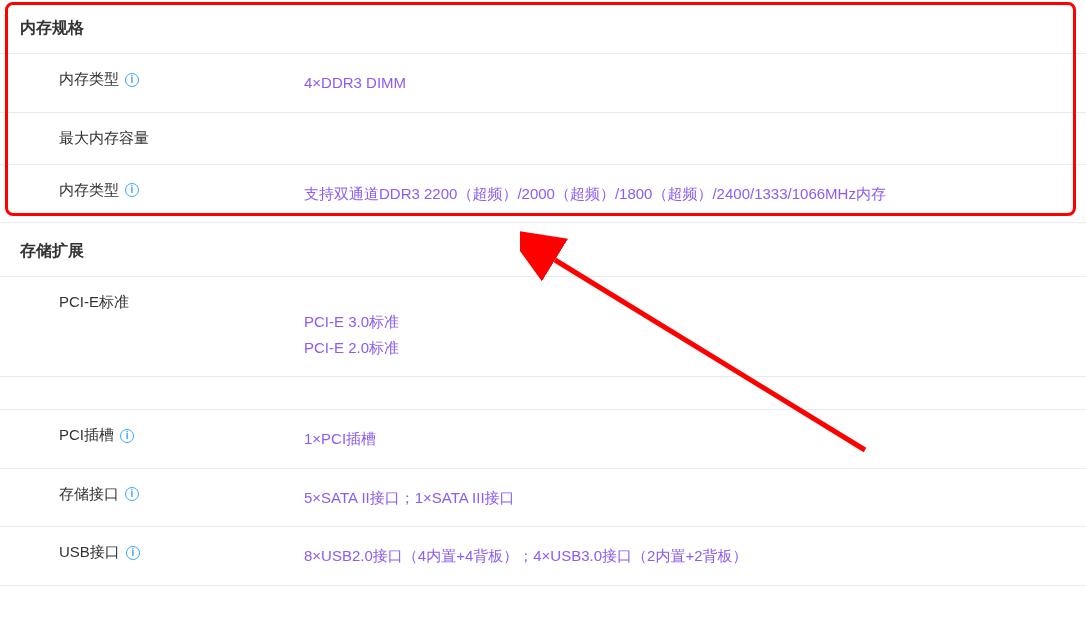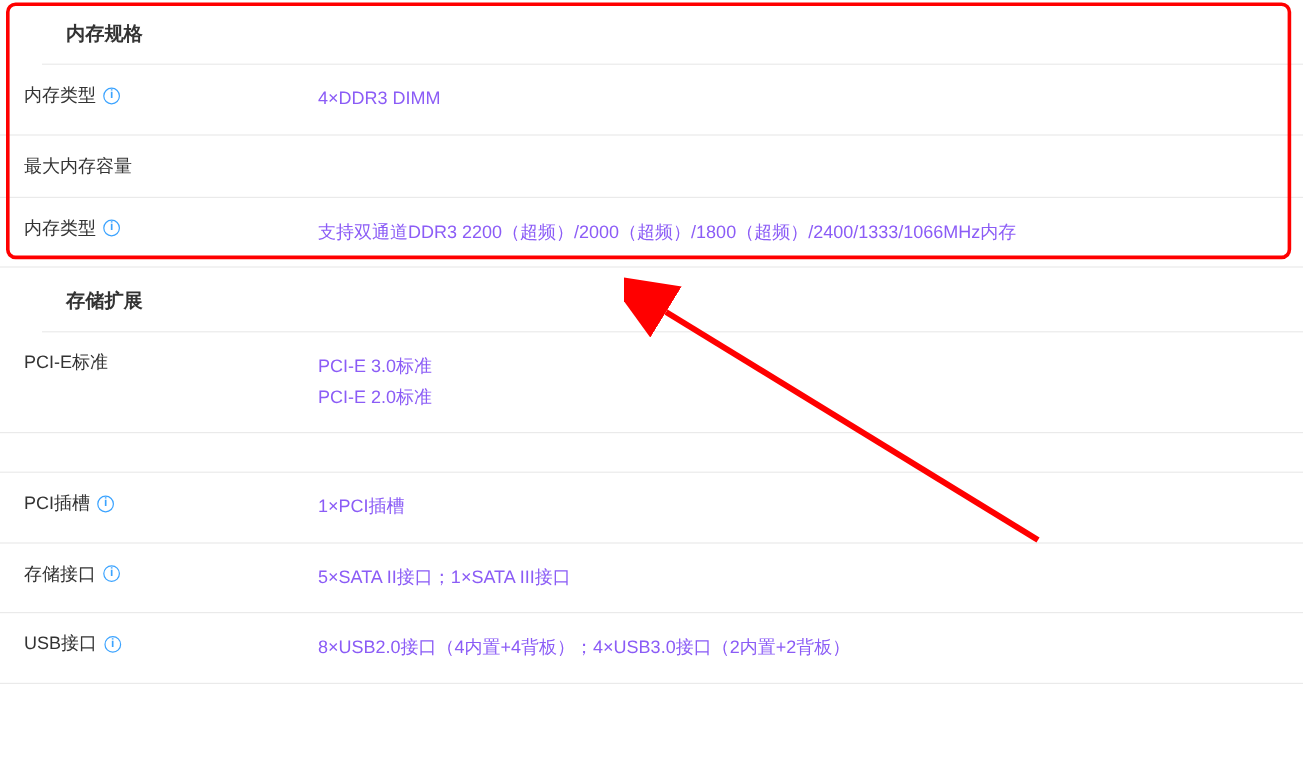--- a/index.html
+++ b/index.html
@@ -17,35 +17,35 @@
     }
     .content {
       padding: 0;
     }
     .section-title {
       font-size: 16px;
       font-weight: bold;
       color: #333;
       padding: 18px 20px 14px 20px;
       border-bottom: 1px solid #eaeaea;
-      margin-left: 35px;
     }
     .spec-row {
       display: flex;
       border-bottom: 1px solid #eaeaea;
       padding: 16px 20px;
       align-items: flex-start;
     }
     .spec-label {
       width: 245px;
       flex-shrink: 0;
       color: #333;
       display: flex;
       align-items: center;
       gap: 6px;
+      margin-left: 39px;
     }
     .spec-value {
       flex: 1;
       color: #8b5cf6;
       line-height: 1.7;
     }
     .spec-value.underline {
       border-bottom: 1px dashed #bbb;
       display: inline-block;
       width: auto;
@@ -117,21 +117,21 @@
     </div>
     <div class="spec-value">支持双通道DDR3 2200（超频）/2000（超频）/1800（超频）/2400/1333/1066MHz内存</div>
   </div>
 
   <div class="section-title">存储扩展</div>
 
   <div class="spec-row">
     <div class="spec-label">
       <span>PCI-E标准</span>
     </div>
-    <div class="spec-value" style="white-space: pre-line;">PCI-E 3.0标准
+    <div class="spec-value" style="white-space: pre-line; margin-top: 16px;">PCI-E 3.0标准
 PCI-E 2.0标准</div>
   </div>
 
   <div class="spec-row">
   </div>
 
   <div class="spec-row">
     <div class="spec-label">
       <span>PCI插槽</span>
       <i class="info-icon">i</i>

